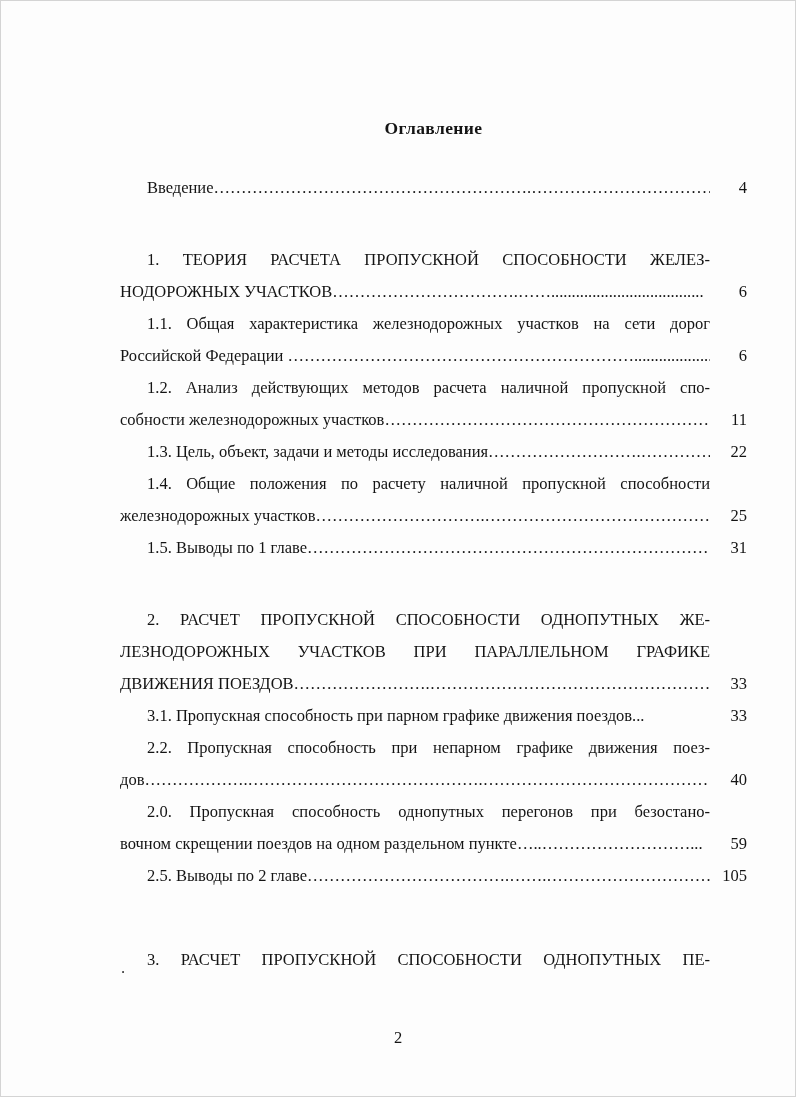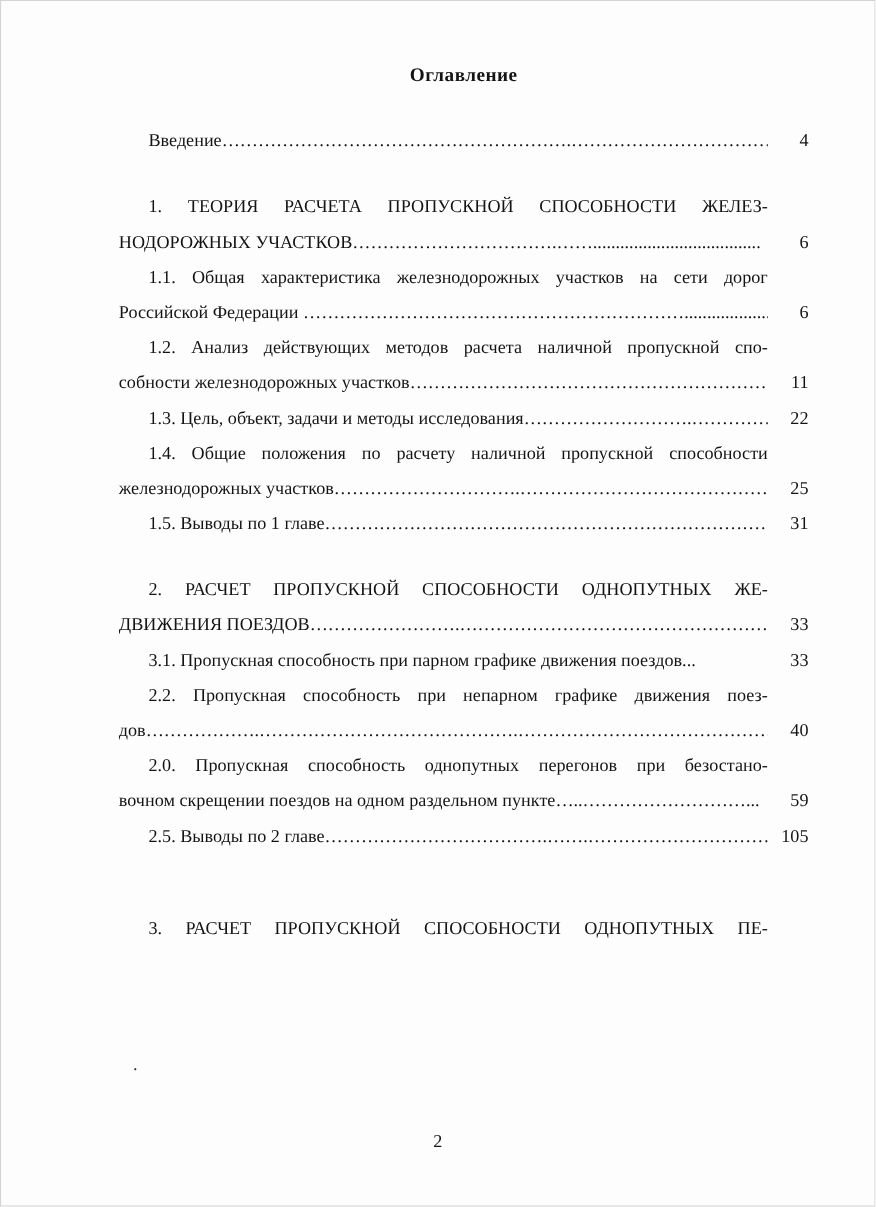--- a/index.html
+++ b/index.html
@@ -11,34 +11,34 @@
   }
   .page {
     position: relative;
     width: 796px; height: 1097px;
     background: #fdfdfd;
     box-shadow: inset 0 0 0 1px #d4d4d4;
     overflow: hidden;
   }
   .content {
     position: absolute;
-    left: 108px; top: 0;
+    left: 120px; top: 0;
     width: 627px;           
-    padding-top: 52px;
+    padding-top: 112px;
   }
   .doc-title {
     text-align: center;
     font-weight: bold;
     font-size: 17.5px;
     line-height: 32px;
     letter-spacing: 0.4px;
     margin-bottom: 28px;
   }
   .entry { position: relative; padding-right: 37px; }
-  .entry.gap-small { margin-top: 28px; }
+  .entry.gap-small { margin-top: 40px; }
   .entry.gap-large { margin-top: 52px; }
   .line {
     font-size: 16.5px;
     line-height: 32px;
     text-align: justify;
     text-align-last: justify;
     text-justify: inter-word;
   }
   .line.indent { text-indent: 27px; }
   .line.last {
@@ -119,20 +119,21 @@
   </div>
         <div class="entry">
     <div class="entry-lines">
             <div class="line indent last">1.5. Выводы по 1 главе………………………………………………………………………………</div>
           </div>
     <div class="pagenum">31</div>
   </div>
         <div class="entry gap-small">
     <div class="entry-lines">
             <div class="line indent">2. РАСЧЕТ ПРОПУСКНОЙ СПОСОБНОСТИ ОДНОПУТНЫХ ЖЕ-</div>
+            <div class="line">ЛЕЗНОДОРОЖНЫХ УЧАСТКОВ ПРИ ПАРАЛЛЕЛЬНОМ ГРАФИКЕ</div>
             <div class="line last">ДВИЖЕНИЯ ПОЕЗДОВ…………………….………………………………………………………………</div>
           </div>
     <div class="pagenum">33</div>
   </div>
         <div class="entry">
     <div class="entry-lines">
             <div class="line indent last">3.1. Пропускная способность при парном графике движения поездов...</div>
           </div>
     <div class="pagenum">33</div>
   </div>

